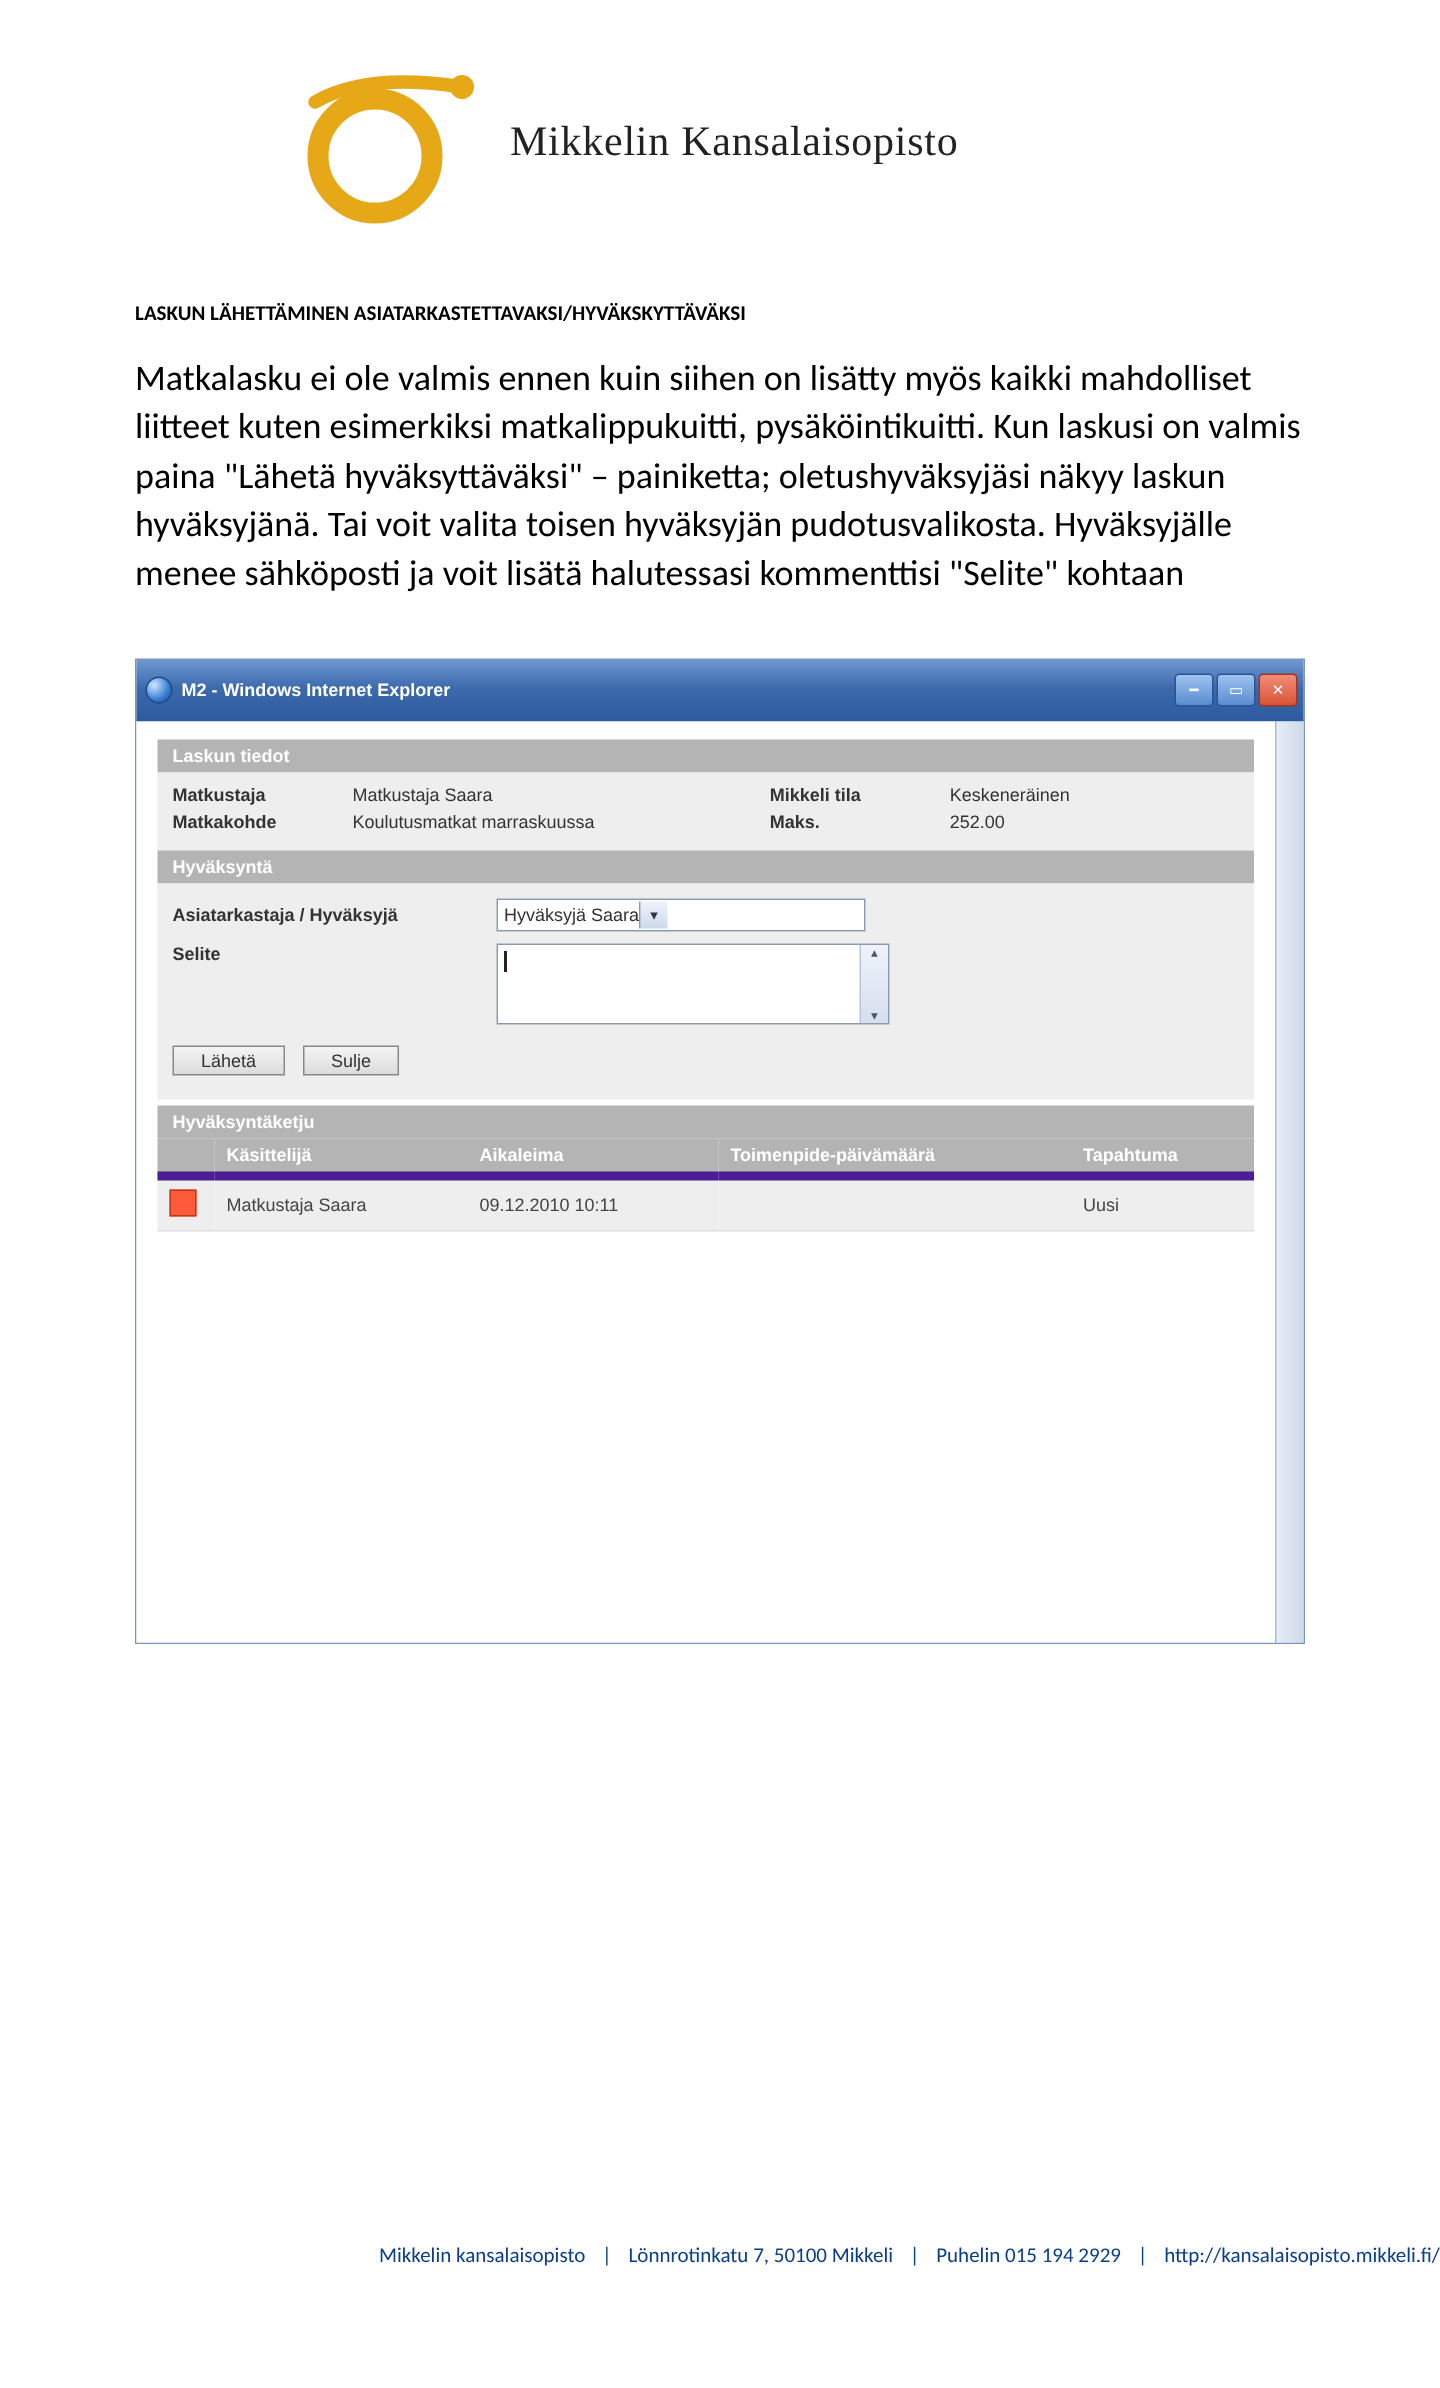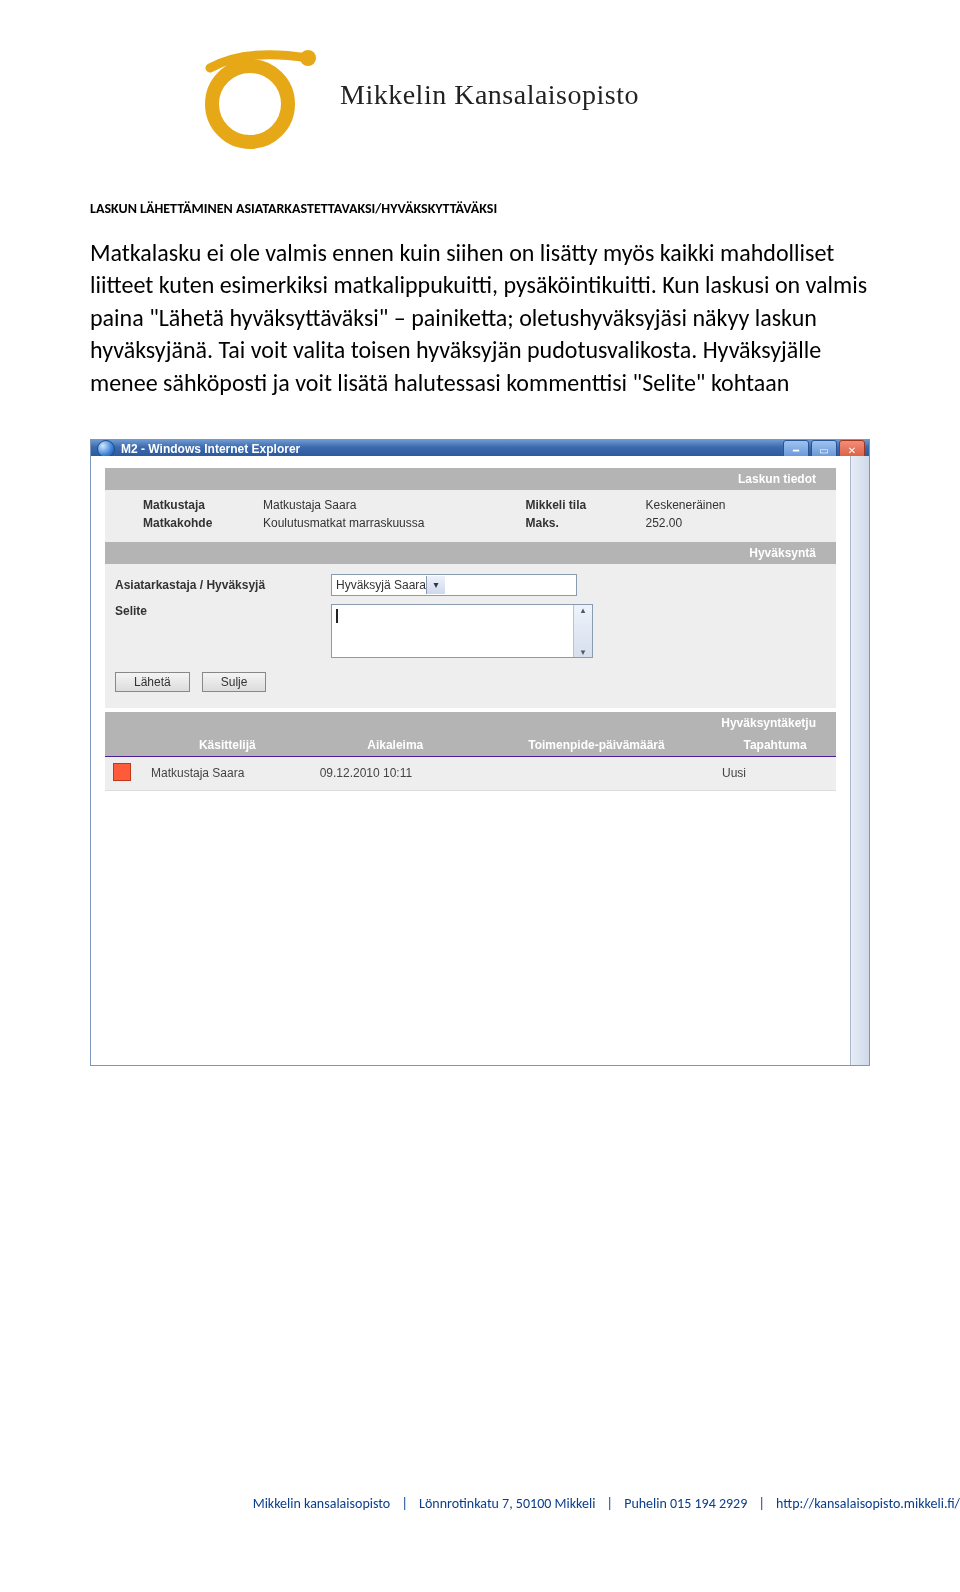--- a/index.html
+++ b/index.html
@@ -50,23 +50,23 @@
   
   .window {
     border: 1px solid #7b98b8;
     background: #fff;
     font-family: Tahoma, Verdana, Arial, sans-serif;
     font-size: 12px;
     color: #333;
   }
   .titlebar {
     background: linear-gradient(#6e98cf, #3c6aad 45%, #2d5a9e);
-    height: 16px;
+    height: 41px;
     display: flex;
-    align-items: flex-start;
+    align-items: center;
     justify-content: space-between;
     padding: 0 4px 0 6px;
     color: #fff;
   }
   .title-left { display: flex; align-items: center; gap: 6px; font-weight: bold; }
   .ie-icon {
     width: 16px; height: 16px;
     border-radius: 50%;
     background: radial-gradient(circle at 30% 30%, #cfe8ff, #3a7ed4 60%, #164a8d);
     border: 1px solid #1b4c8a;
@@ -82,29 +82,28 @@
   }
   .win-btn.close { background: linear-gradient(#f28d7a,#d85434); border-color:#a13520;}
   .window-body {
     padding: 12px 14px 14px 14px;
     background: #fff;
   }
   .gray-bar {
     background: #b4b4b4;
     color: #fff;
     font-weight: bold;
-    padding: 4px 20px;
+    padding: 4px 10px;
     font-size: 12px;
-    text-align: right;
   }
   .panel {
     background: #eee;
     padding: 6px 10px 10px 10px;
   }
-  .kv-row { display: flex; padding: 2px 0; margin-left: 28px; }
+  .kv-row { display: flex; padding: 2px 0; }
   .kv-left { display: flex; width: 56%; }
   .kv-right { display: flex; width: 44%; }
   .kv-label { font-weight: bold; width: 120px; }
   .kv-val { color: #333; }
   
   .form-row { display: flex; align-items: center; padding: 4px 0 4px 0; gap: 6px; }
   .form-label { font-weight: bold; width: 210px; }
   .select-box {
     background: #fff;
     border: 1px solid #8a9bb0;
@@ -144,22 +143,22 @@
     border:1px solid #888;
     padding: 2px 18px;
     font-size:12px;
     color:#333;
     cursor:pointer;
   }
   
   .tbl { width:100%; border-collapse:collapse; }
   .tbl th {
     background:#b4b4b4; color:#fff; font-weight:bold;
-    text-align:center; padding:4px 8px; font-size:12px;
-    border-bottom:1px solid #4c1d95;
+    text-align:left; padding:4px 8px; font-size:12px;
+    border-bottom:6px solid #4c1d95;
   }
   .tbl td {
     background:#eee; padding:6px 8px; font-size:12px; color:#444;
     border-bottom:1px solid #ddd;
   }
   .status-sq {
     width:16px; height:16px; background:#ff5a3a; display:inline-block;
     border:1px solid #c03818;
   }
   .vscroll {

